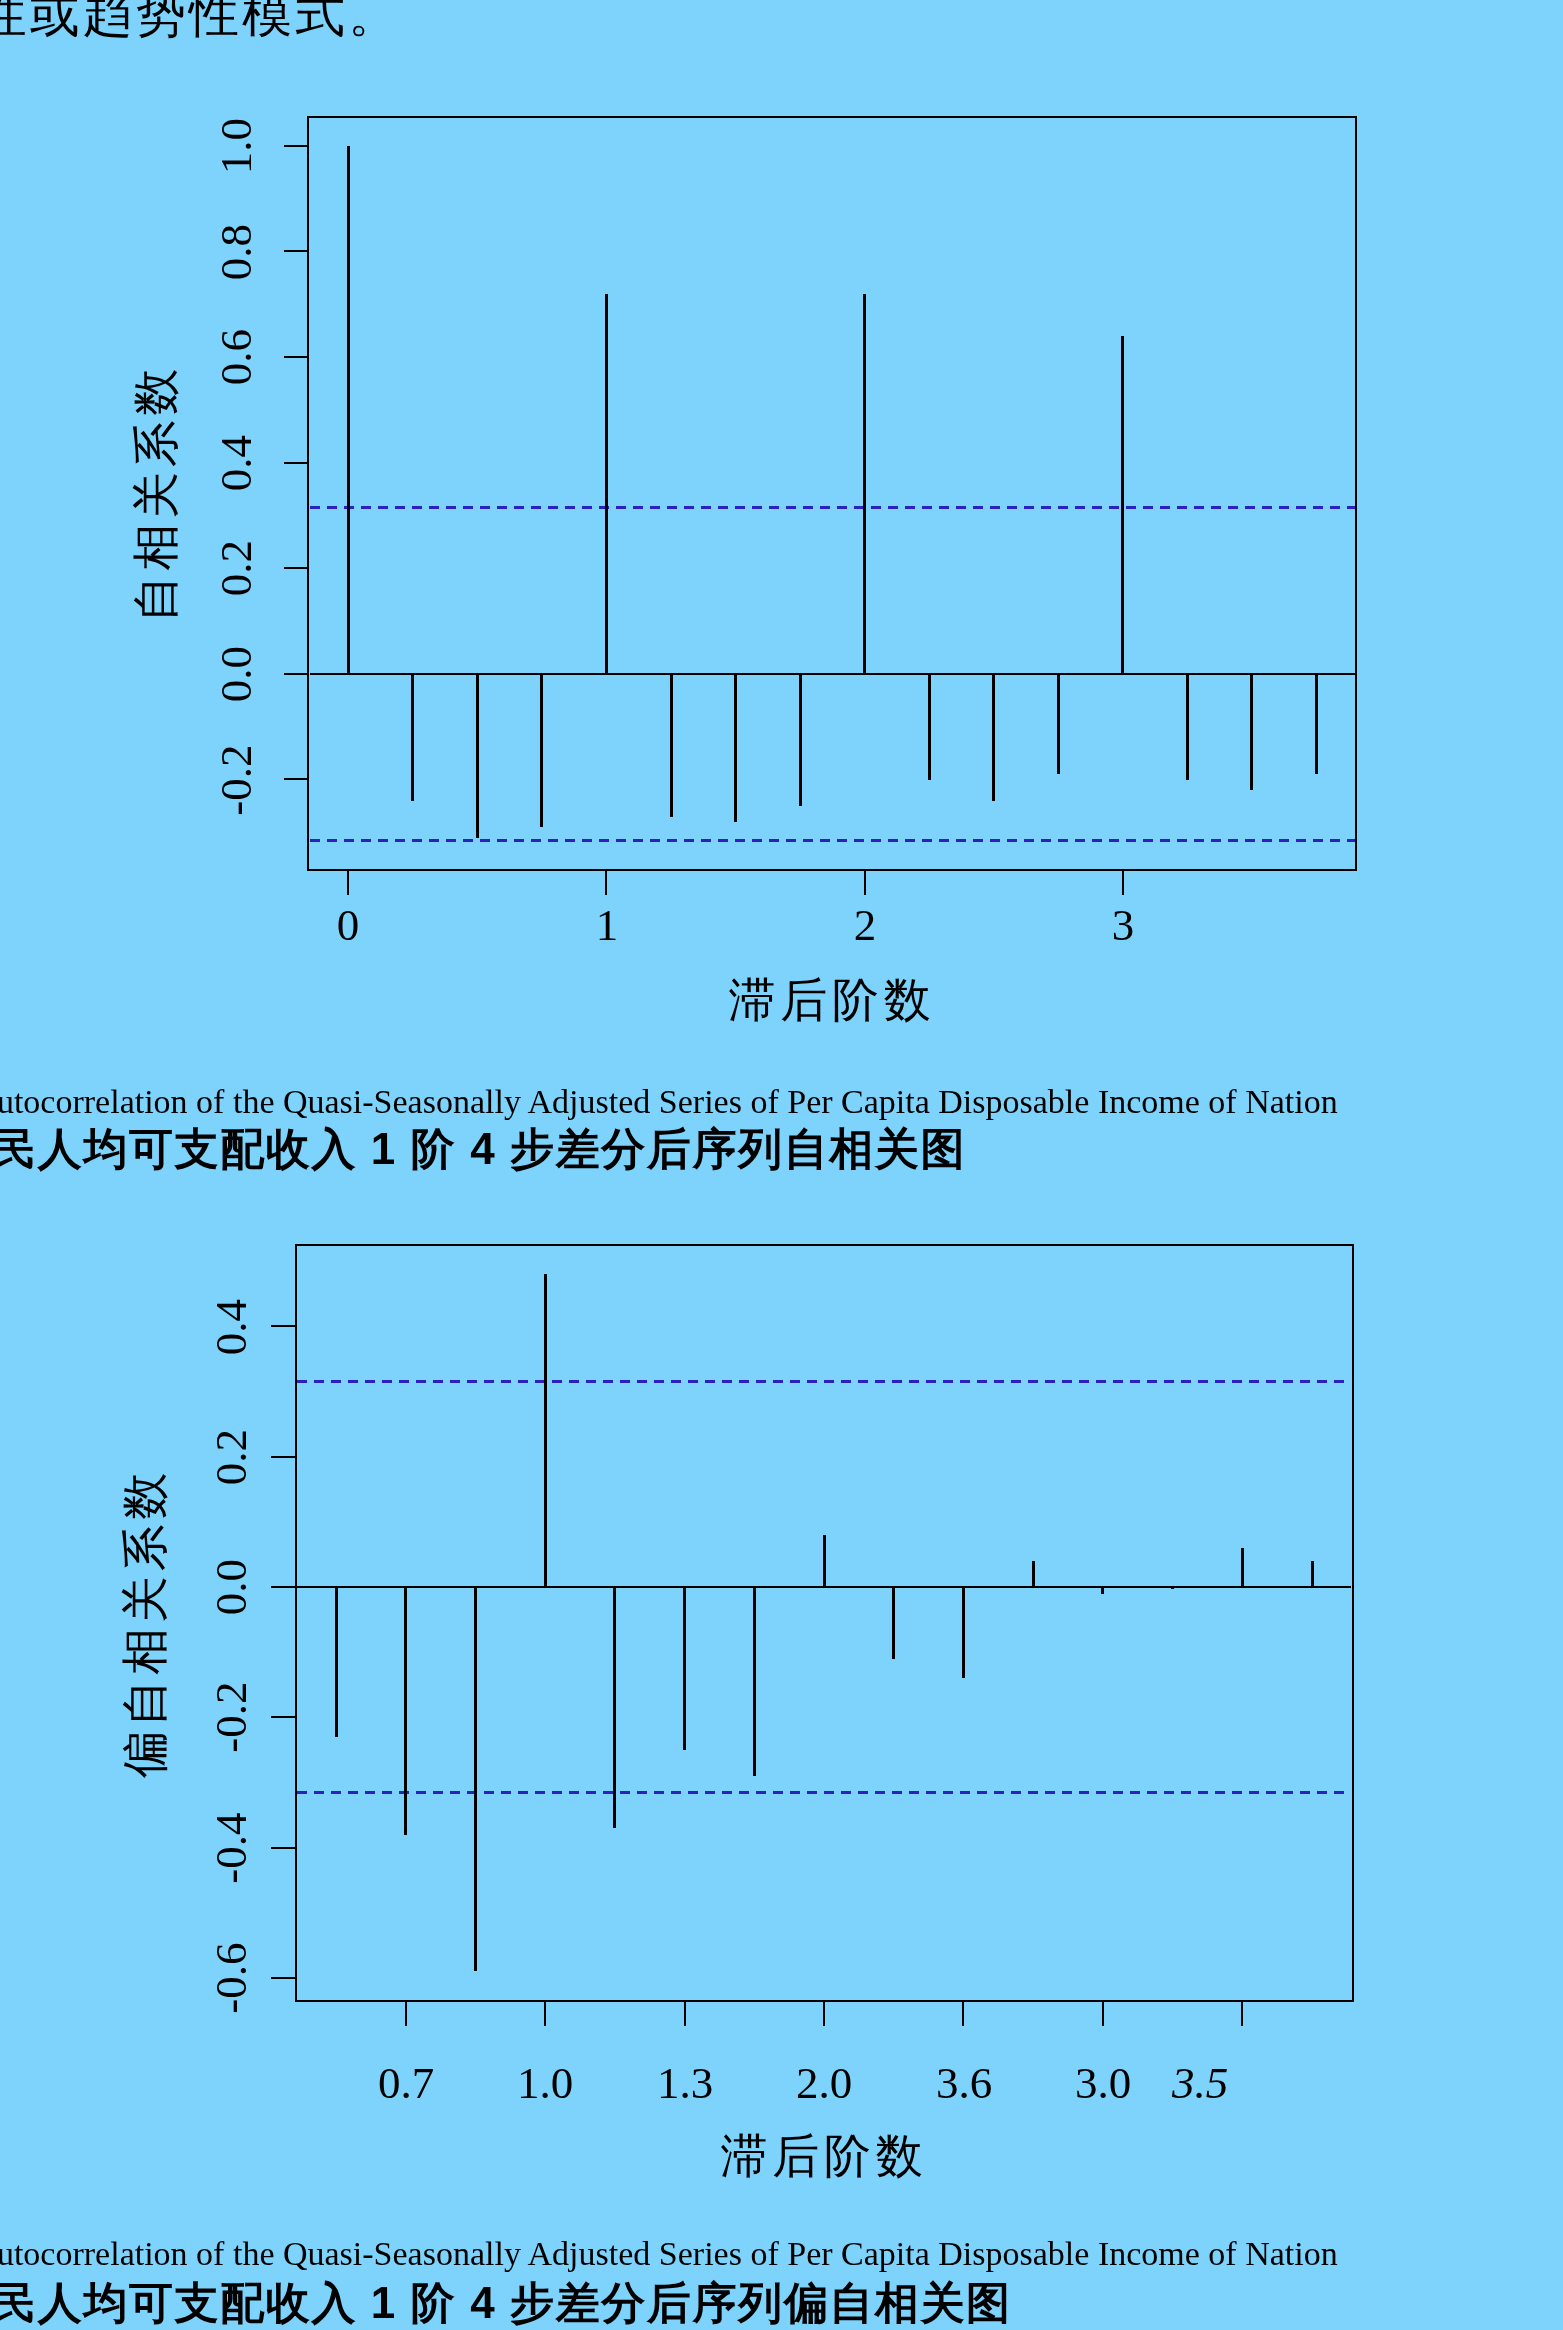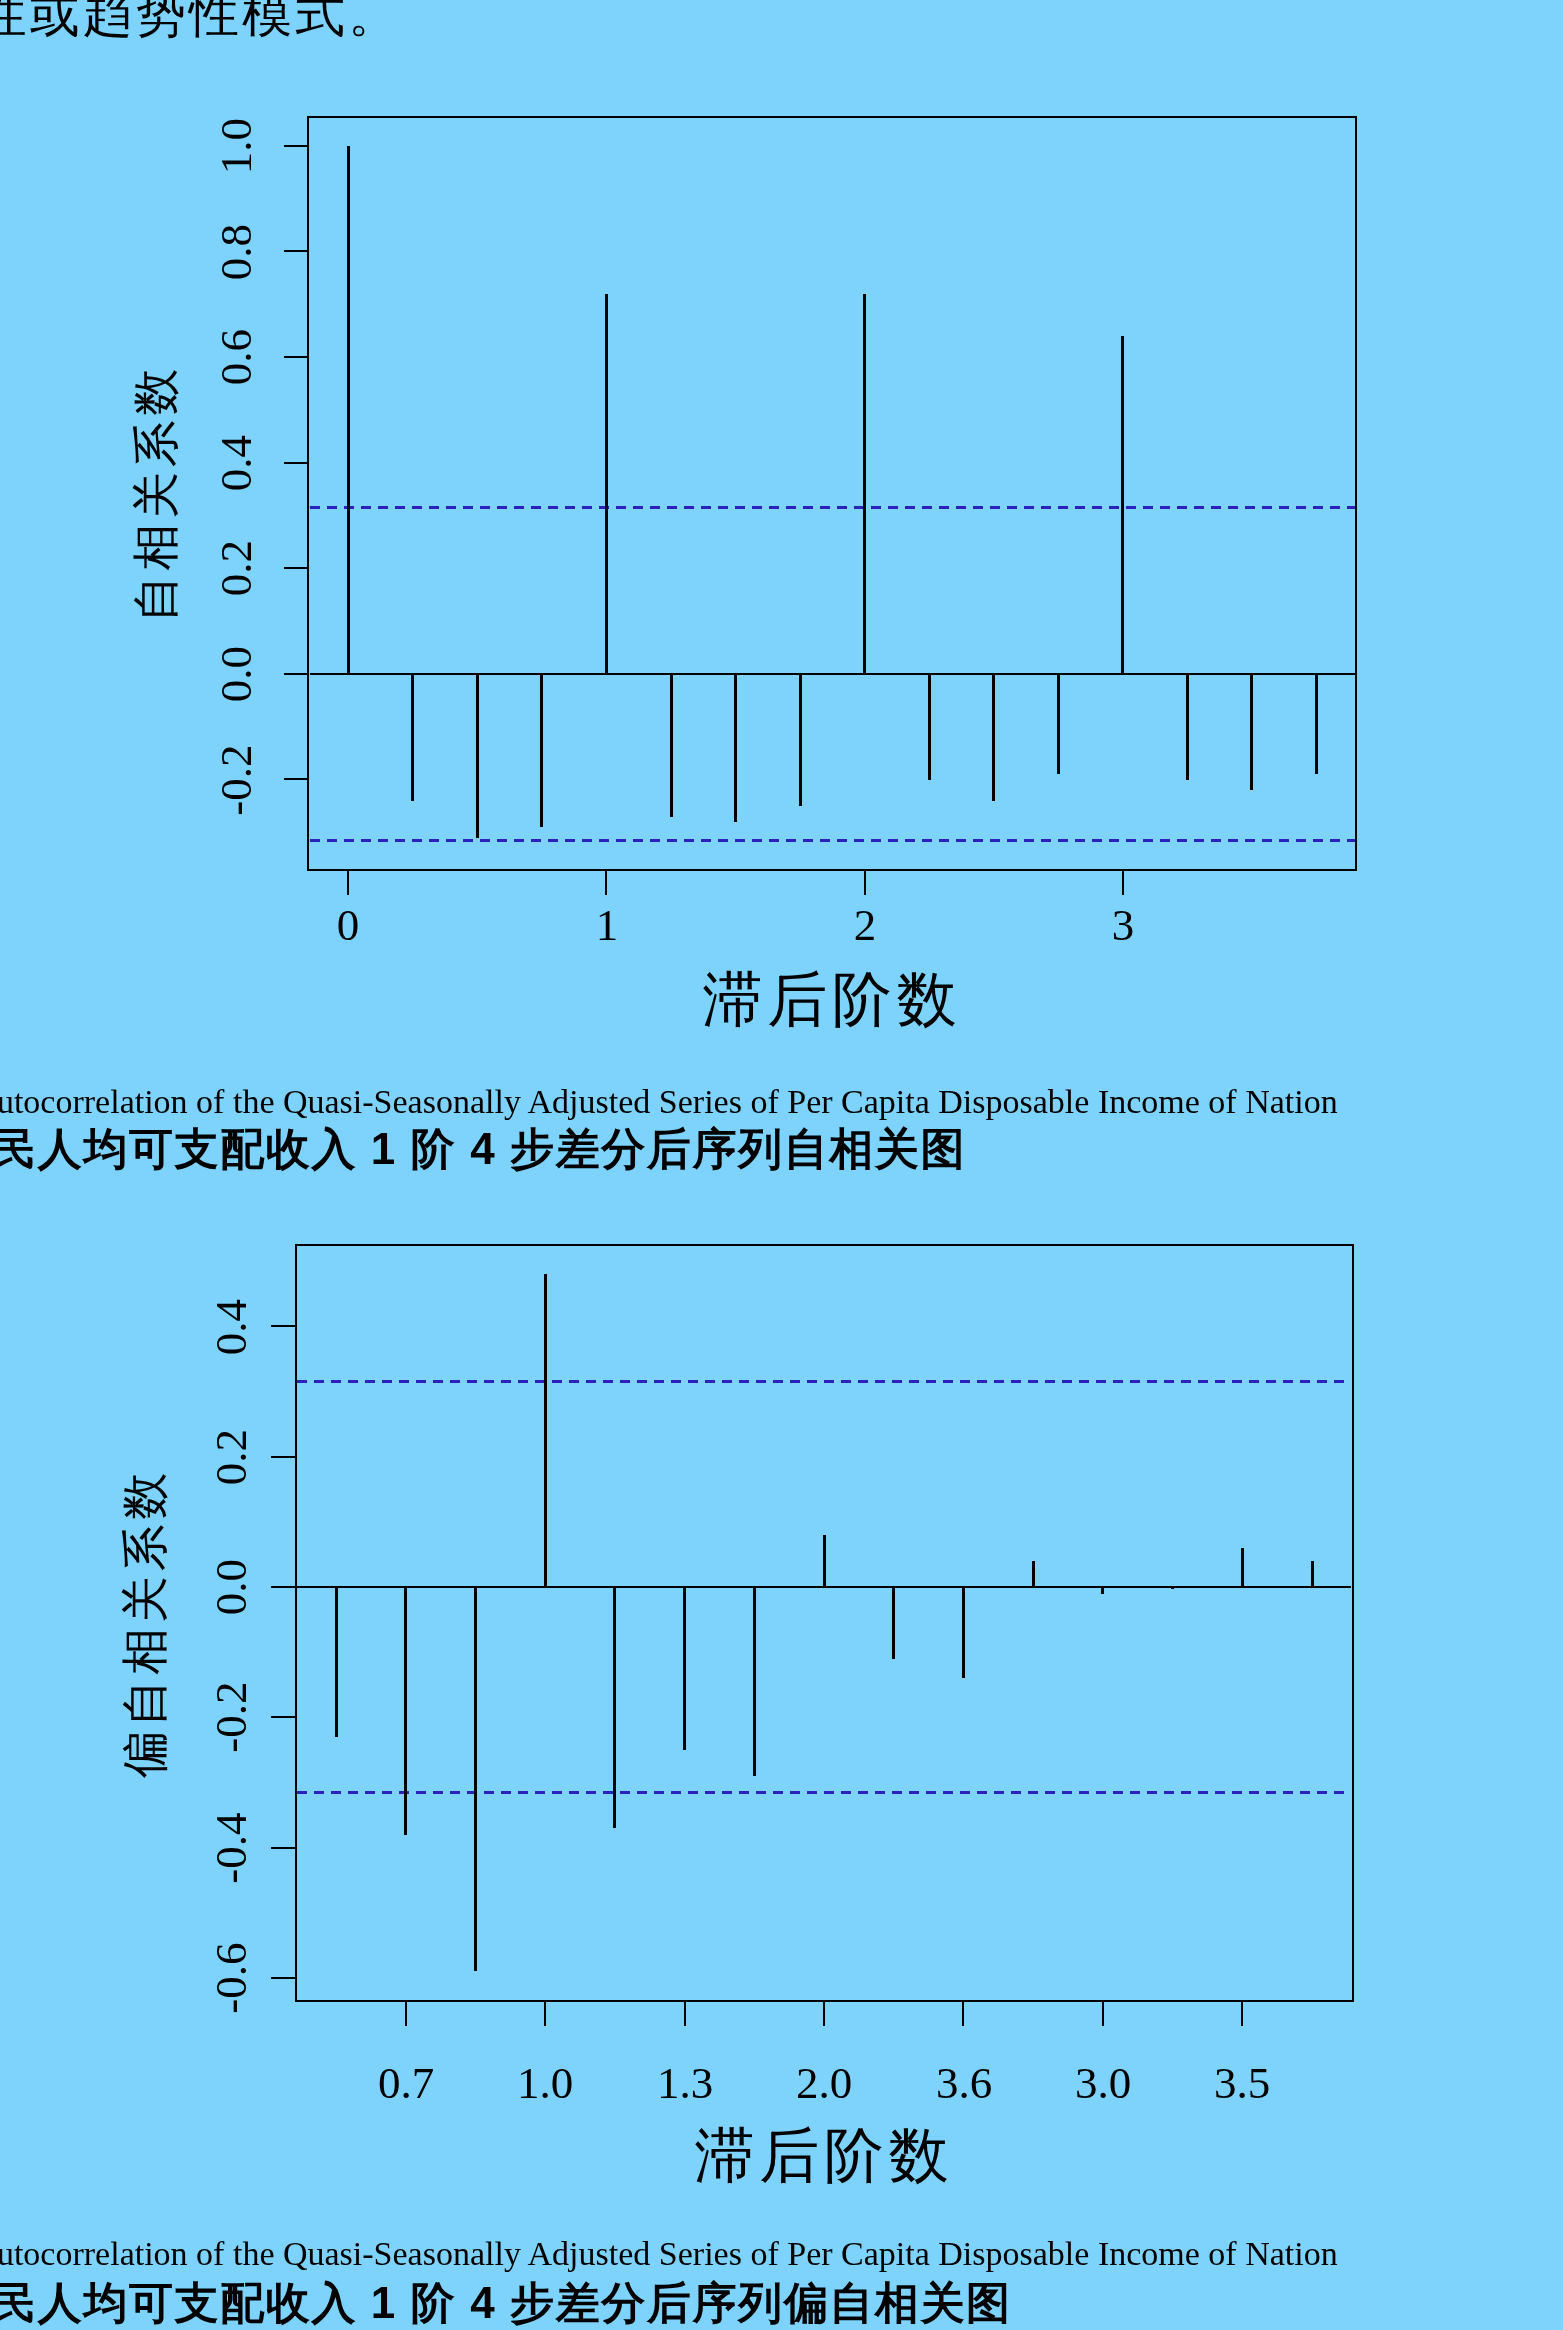--- a/index.html
+++ b/index.html
@@ -25,21 +25,21 @@
   .xtick-label{
     position:absolute;transform:translateX(-50%);
     font-size:45px;line-height:45px;white-space:nowrap;
   }
   .ytick-label{
     position:absolute;transform:translate(-50%,-50%) rotate(-90deg);
     font-size:45px;line-height:45px;white-space:nowrap;
   }
   .axis-label-x{
     position:absolute;transform:translateX(-50%);
-    font-size:60px;line-height:53px;letter-spacing:4.7px;white-space:nowrap;
+    font-size:47px;line-height:53px;letter-spacing:4.7px;white-space:nowrap;
   }
   .axis-label-y{
     position:absolute;transform:translate(-50%,-50%) rotate(-90deg);
     font-size:47px;letter-spacing:4.7px;white-space:nowrap;
   }
   .caption-en{
     position:absolute;left:-3.1px;
     font-size:34px;line-height:41px;white-space:nowrap;
     font-family:"Liberation Serif","DejaVu Serif",serif;
   }
@@ -128,21 +128,21 @@
       <div class="xtick-label" style="left: 545px; top: 2061px;">1.0</div>
       <div class="tick-x" style="left: 684px; top: 2002px;"></div>
       <div class="xtick-label" style="left: 685px; top: 2061px;">1.3</div>
       <div class="tick-x" style="left: 823px; top: 2002px;"></div>
       <div class="xtick-label" style="left: 824px; top: 2061px;">2.0</div>
       <div class="tick-x" style="left: 962px; top: 2002px;"></div>
       <div class="xtick-label" style="left: 964px; top: 2061px;">3.6</div>
       <div class="tick-x" style="left: 1102px; top: 2002px;"></div>
       <div class="xtick-label" style="left: 1103px; top: 2061px;">3.0</div>
       <div class="tick-x" style="left: 1241px; top: 2002px;"></div>
-      <div class="xtick-label" style="left: 1242px; top: 2061px;">3.5</div>
+      <div class="xtick-label" style="left: 1200px; top: 2061px; font-style: italic;">3.5</div>
       <div class="tick-y" style="left: 271px; top: 1325px;"></div>
       <div class="ytick-label" style="left: 231px; top: 1327px;">0.4</div>
       <div class="tick-y" style="left: 271px; top: 1456px;"></div>
       <div class="ytick-label" style="left: 231px; top: 1457px;">0.2</div>
       <div class="tick-y" style="left: 271px; top: 1586px;"></div>
       <div class="ytick-label" style="left: 231px; top: 1587px;">0.0</div>
       <div class="tick-y" style="left: 271px; top: 1716px;"></div>
       <div class="ytick-label" style="left: 231px; top: 1717px;">-0.2</div>
       <div class="tick-y" style="left: 271px; top: 1847px;"></div>
       <div class="ytick-label" style="left: 231px; top: 1848px;">-0.4</div>

